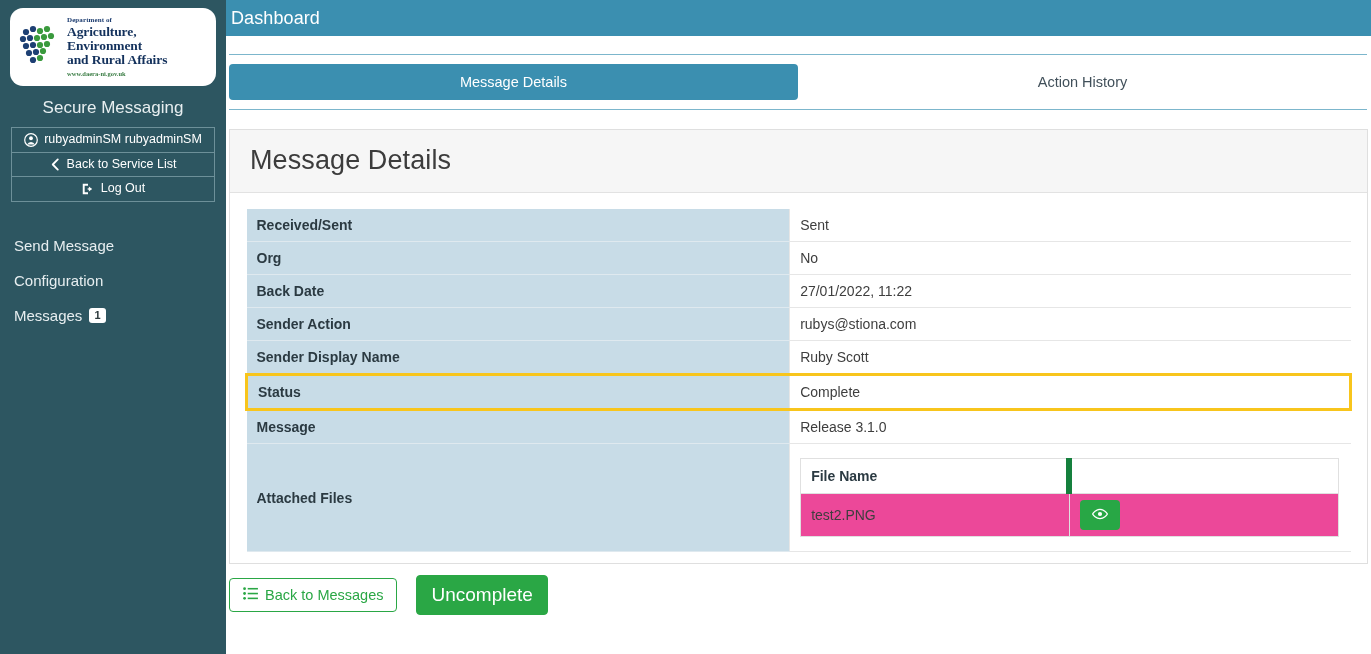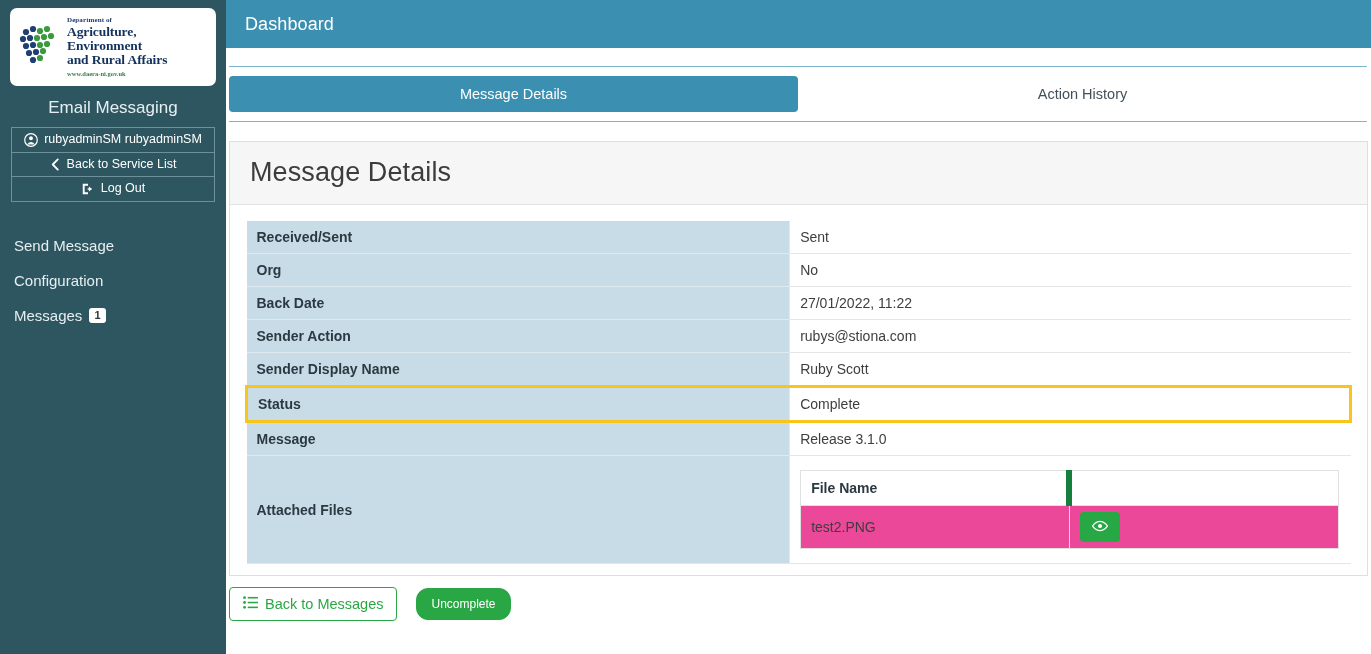--- a/index.html
+++ b/index.html
@@ -24,21 +24,21 @@
     background: #2d5661;
     position: relative;
   }
   .logo-box {
     margin: 8px 10px 0 10px;
     background: #ffffff;
     height: 78px;
     display: flex;
     align-items: center;
     padding: 6px 8px;
-    border-radius: 7px;
+    border-radius: 13px;
   }
   .logo-mark {
     width: 42px; height: 46px;
     flex: 0 0 42px;
     position: relative;
   }
   .logo-text { padding-left: 7px; line-height: 1; }
   .logo-dept {
     font-family: "Liberation Serif", serif;
     font-size: 7px;
@@ -113,24 +113,24 @@
   .main {
     flex: 1 1 auto;
     height: 654px;
     background: #ffffff;
     display: flex;
     flex-direction: column;
     position: relative;
   }
   .topbar {
     background: #3b8fb0;
-    height: 48px;
-    display: flex;
-    align-items: center;
-    padding-left: 19px;
+    height: 36px;
+    display: flex;
+    align-items: center;
+    padding-left: 5px;
   }
   .topbar-title {
     color: #ffffff;
     font-size: 18px;
     font-weight: 400;
     letter-spacing: .1px;
   }
 
   .tabs-wrap { padding: 0 4px 0 3px; }
   .tabs-sep-top {
@@ -268,22 +268,22 @@
     display: inline-flex;
     align-items: center;
     gap: 7px;
     cursor: pointer;
     font-family: "Liberation Sans", sans-serif;
   }
   .btn-solid {
     border: 1px solid #2aa745;
     background: #2aa745;
     color: #ffffff;
-    font-size: 12px;
-    border-radius: 12px;
+    font-size: 19px;
+    border-radius: 4px;
     padding: 8px 14px;
     cursor: pointer;
     font-family: "Liberation Sans", sans-serif;
   }
 </style>
 </head>
 <body>
 
 <div class="app">
 
@@ -315,21 +315,21 @@
         </svg>
       </div>
       <div class="logo-text">
         <div class="logo-dept">Department of</div>
         <div class="logo-title">Agriculture, Environment</div>
         <div class="logo-title">and Rural Affairs</div>
         <div class="logo-url">www.daera-ni.gov.uk</div>
       </div>
     </div>
 
-    <div class="brand">Email Messaging</div>
+    <div class="brand">Secure Messaging</div>
 
     <div class="userbox">
       <div class="userbtn">
         <span>
           <svg width="14" height="14" viewBox="0 0 16 16" aria-hidden="true">
             <circle cx="8" cy="8" r="7.2" fill="none" stroke="#ffffff" stroke-width="1.4"></circle>
             <circle cx="8" cy="6" r="2.2" fill="#ffffff"></circle>
             <path d="M3.6 13.2a4.8 4.8 0 0 1 8.8 0" fill="#ffffff"></path>
           </svg>
         </span>

